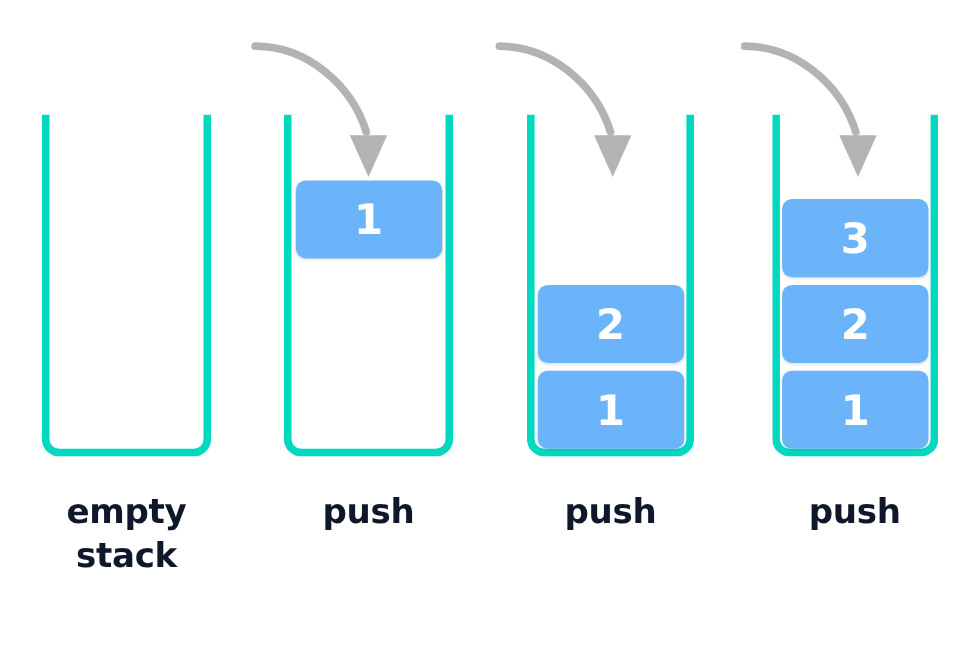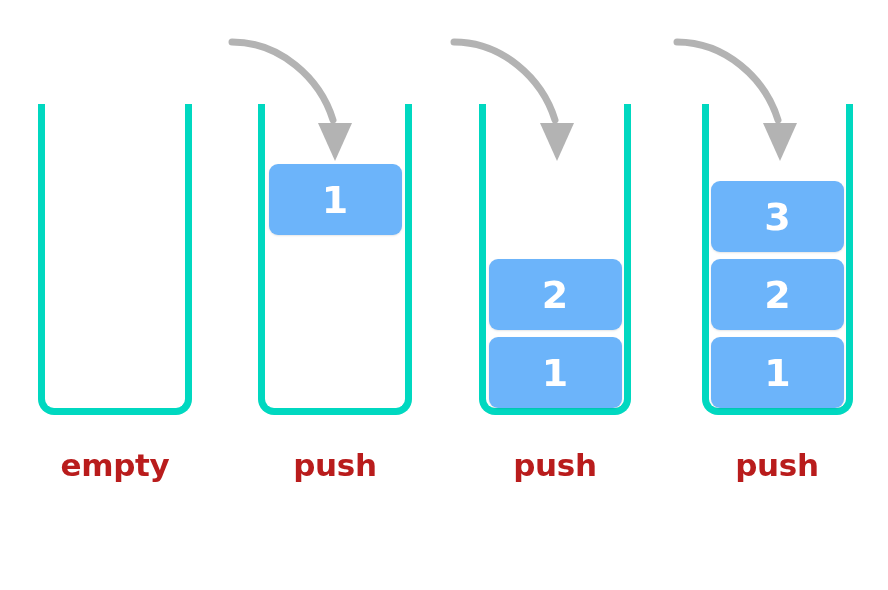--- a/index.html
+++ b/index.html
@@ -71,21 +71,21 @@
     box-shadow: 0 1px 2px rgba(0,0,0,0.10);
   }
   .item-box:last-child {
     margin-bottom: 0;
   }
 
   
   .caption {
     position: absolute;
     text-align: center;
-    color: #b91c1c;
+    color: #0f172a;
     font-size: 31px;
     font-weight: bold;
     line-height: 1.28;
     font-family: "DejaVu Sans", "Liberation Sans", sans-serif;
     letter-spacing: -0.3px;
   }
 
   
   .arrow-svg {
     position: absolute;
@@ -96,20 +96,21 @@
 </head>
 <body>
 
 <div class="canvas">
 
   <div class="stack-col">
     <div class="container-u" style="left:38px; top:104px; width:154px; height:311px;"></div>
     <div class="slot-area" style="left:48px; top:110px; width:134px; height:298px;"></div>
     <div class="caption" style="left:18px; top:446px; width:194px;">
       <div>empty</div>
+      <div>stack</div>
     </div>
   </div>
 
   <div class="stack-col">
     <svg class="arrow-svg" style="left:220px; top:28px; width:140px; height:140px;" viewBox="0 0 140 140">
       <path d="M 12 14 C 60 14 100 50 113 92" stroke="#b3b3b3" stroke-width="7" fill="none" stroke-linecap="round"></path>
       <path d="M 98 95 L 132 95 L 115 133 Z" fill="#b3b3b3"></path>
     </svg>
     <div class="container-u" style="left:258px; top:104px; width:154px; height:311px;"></div>
     <div class="slot-area float-top" style="left:268px; top:164px; width:134px; height:244px;">

